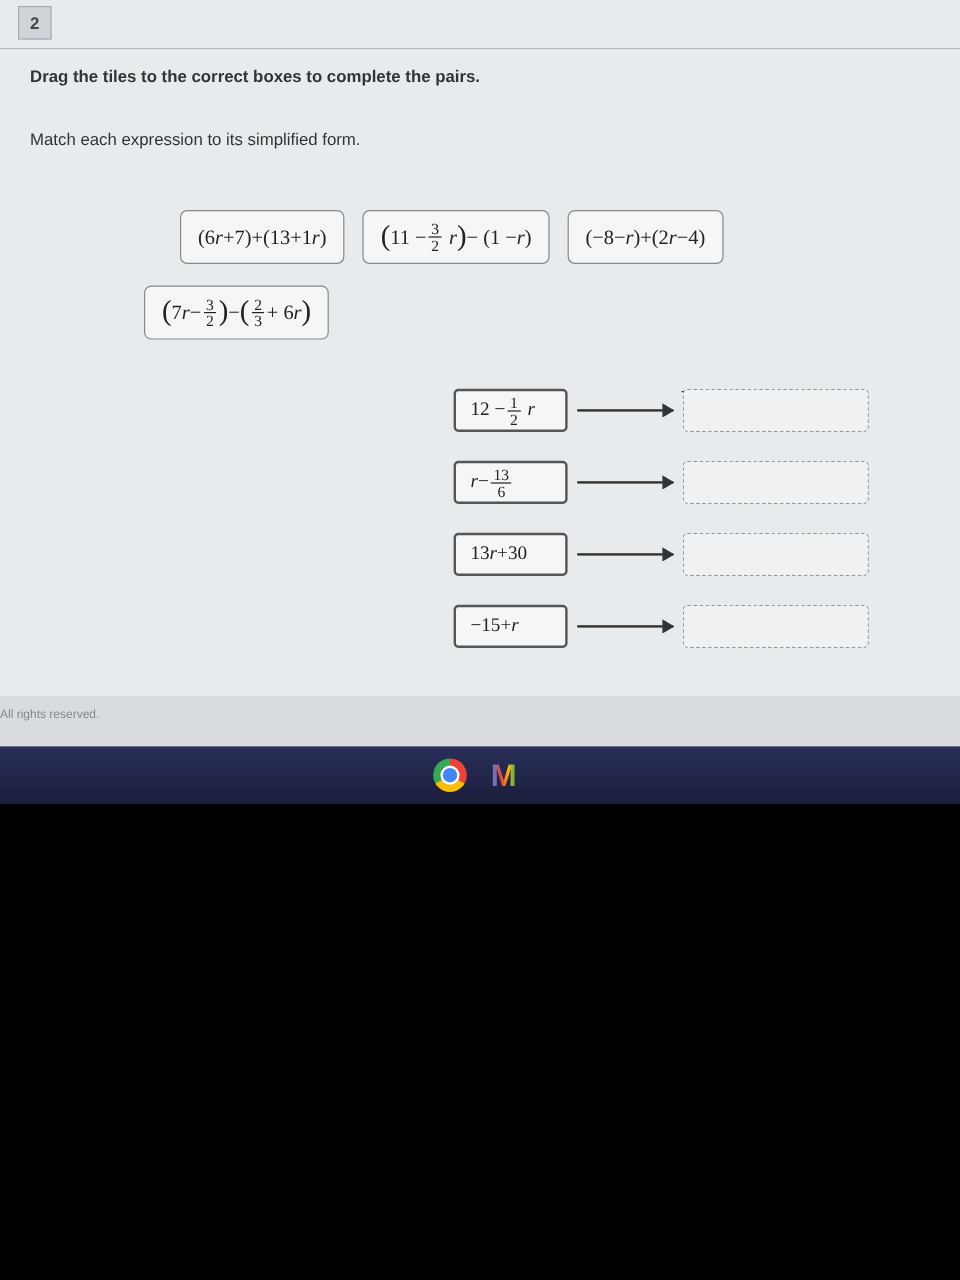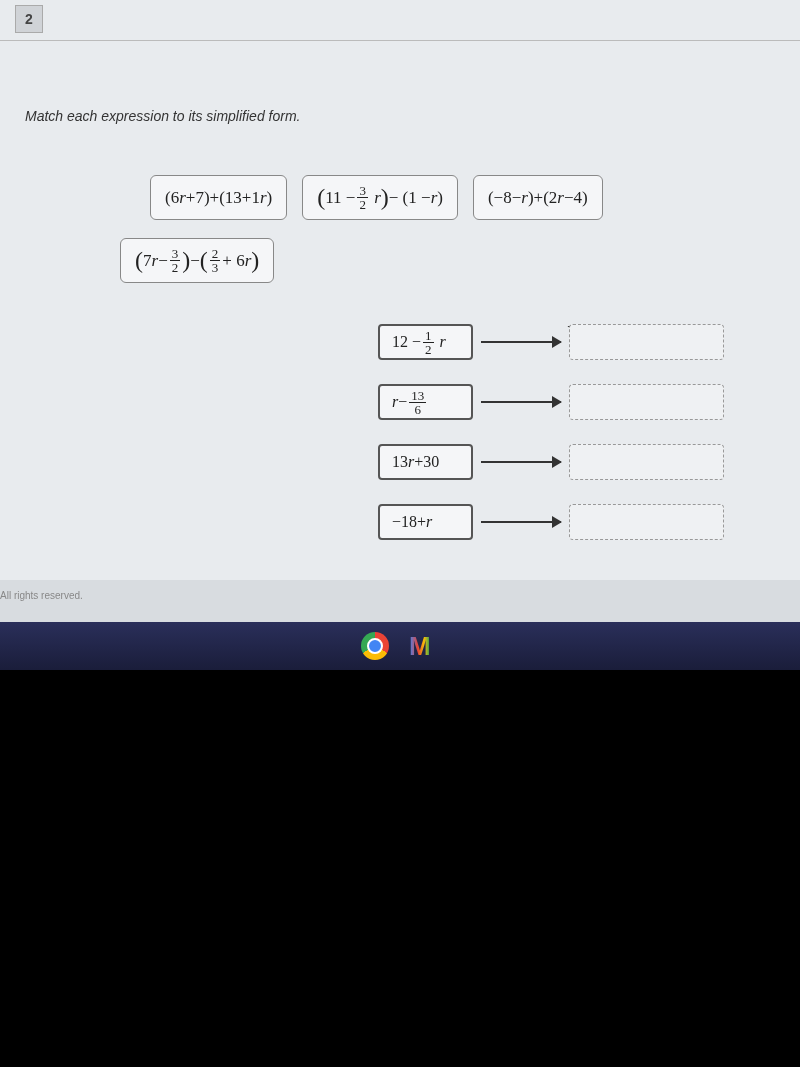--- a/index.html
+++ b/index.html
@@ -57,21 +57,20 @@
       color: #333;
       font-weight: 600;
     }
     
     .sub-instruction {
       position: absolute;
       top: 108px;
       left: 25px;
       font-size: 14px;
       color: #333;
-      font-style: italic;
     }
     
     .tiles-container {
       position: absolute;
       top: 175px;
       left: 150px;
       display: flex;
       flex-wrap: wrap;
       gap: 15px;
       width: 600px;
@@ -267,20 +266,21 @@
 <body>
 
 <div class="content-area">
 
   <div class="question-number">
     <span>2</span>
   </div>
 
   <div class="divider-line"></div>
 
+  <div class="instruction">Drag the tiles to the correct boxes to complete the pairs.</div>
 
   <div class="sub-instruction">Match each expression to its simplified form.</div>
 
   <div class="tiles-container">
 
     <div class="tile">
       <span>(6</span>
         <span class="italic">r</span>
         <span>+7)+(13+1</span>
         <span class="italic">r</span>
@@ -358,21 +358,21 @@
         <span>13</span>
           <span class="italic">r</span>
           <span>+30</span>
       </div>
       <div class="arrow"></div>
       <div class="drop-zone"></div>
     </div>
 
     <div class="match-row">
       <div class="answer-box">
-        <span>−18+</span>
+        <span>−15+</span>
           <span class="italic">r</span>
       </div>
       <div class="arrow"></div>
       <div class="drop-zone"></div>
     </div>
 
   </div>
 
 </div>
 

